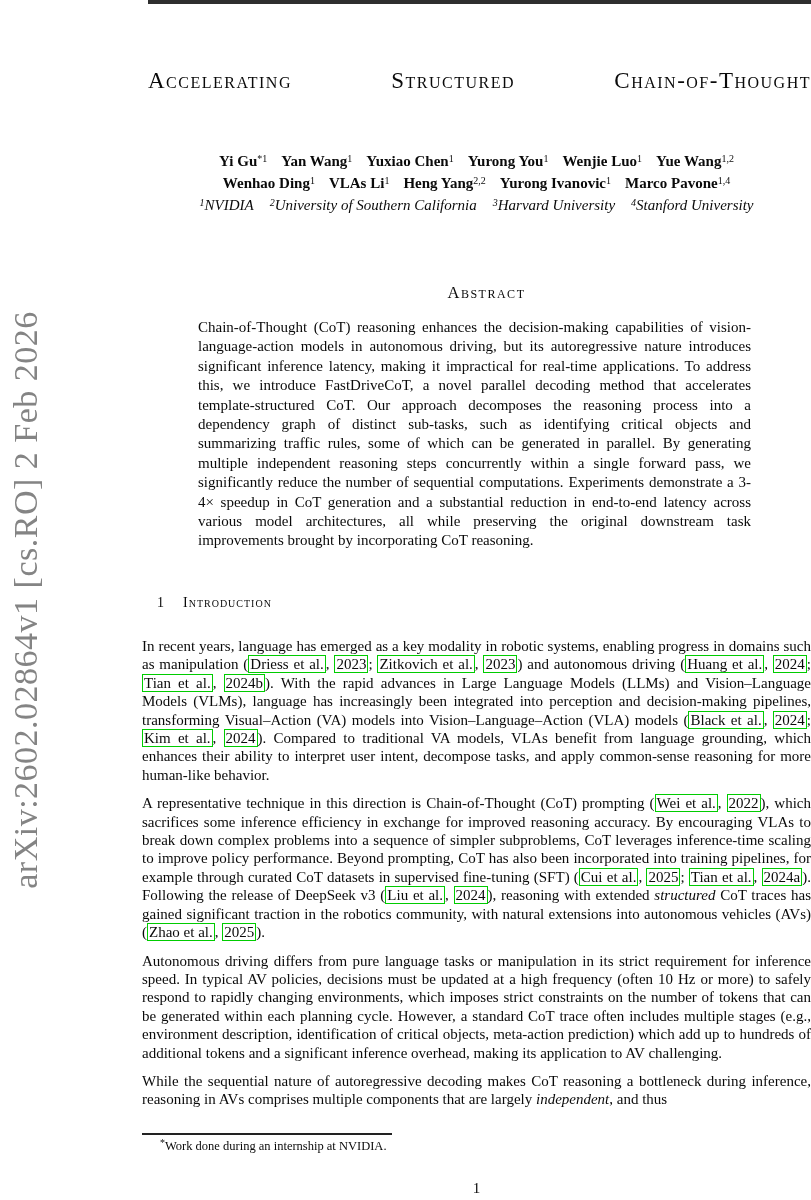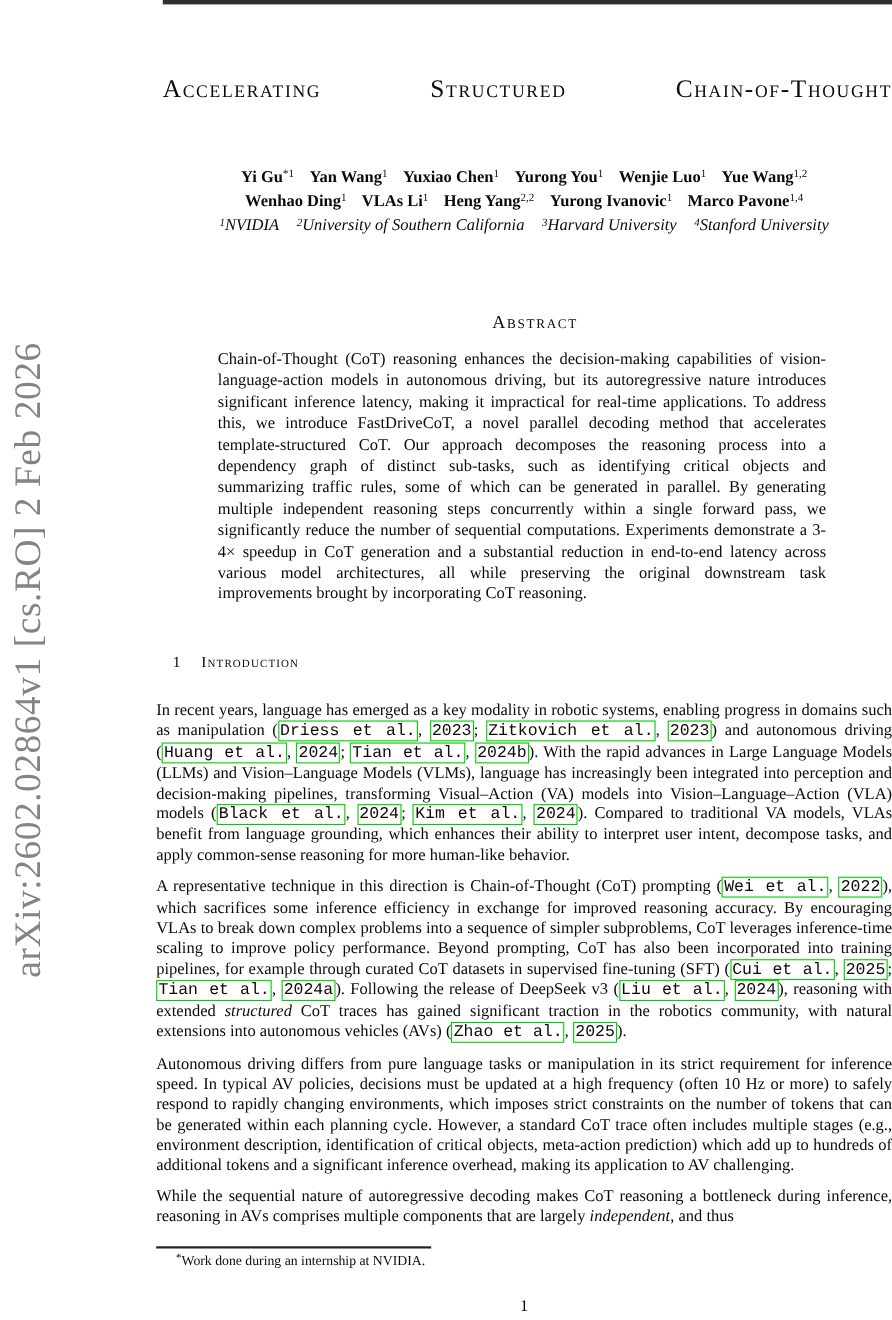--- a/index.html
+++ b/index.html
@@ -20,21 +20,21 @@
   .abs-heading{position:absolute;left:210px;top:283px;width:553px;text-align:center;
         font-variant:small-caps;font-size:16.5px;letter-spacing:1.5px;}
   .abstract{position:absolute;left:198px;top:318px;width:553px;margin:0;
         text-align:justify;font-size:15px;line-height:19.4px;}
   .sec-heading{position:absolute;left:157px;top:595px;font-size:14px;}
   .sec-num{margin-right:19px;}
   .sec-title{font-variant:small-caps;letter-spacing:1px;}
   .intro{position:absolute;left:142px;top:637px;width:669px;}
   .intro p{margin:0 0 10px 0;text-align:justify;font-size:15px;line-height:18.4px;}
   .cite{border:1.5px solid #00cc00;padding:0 1px;
-        box-decoration-break:clone;-webkit-box-decoration-break:clone;cursor:pointer;font-family:Liberation Mono, monospace;}
+        box-decoration-break:clone;-webkit-box-decoration-break:clone;cursor:pointer;}
   .footnote-rule{position:absolute;left:142px;top:1133px;width:250px;height:1.5px;background:#222222;}
   .footnote{position:absolute;left:160px;top:1139px;font-size:12.5px;}
   .page-number{position:absolute;left:142px;top:1180px;width:669px;text-align:center;font-size:15px;}
   em{font-style:italic;}
 </style>
 </head>
 <body>
 
 <div class="page">
   <div class="top-rule"></div>

